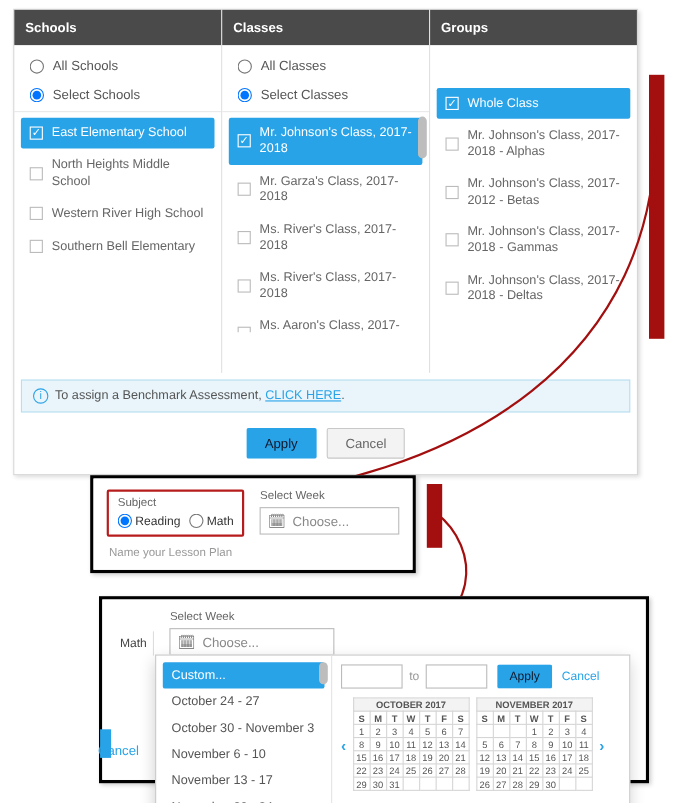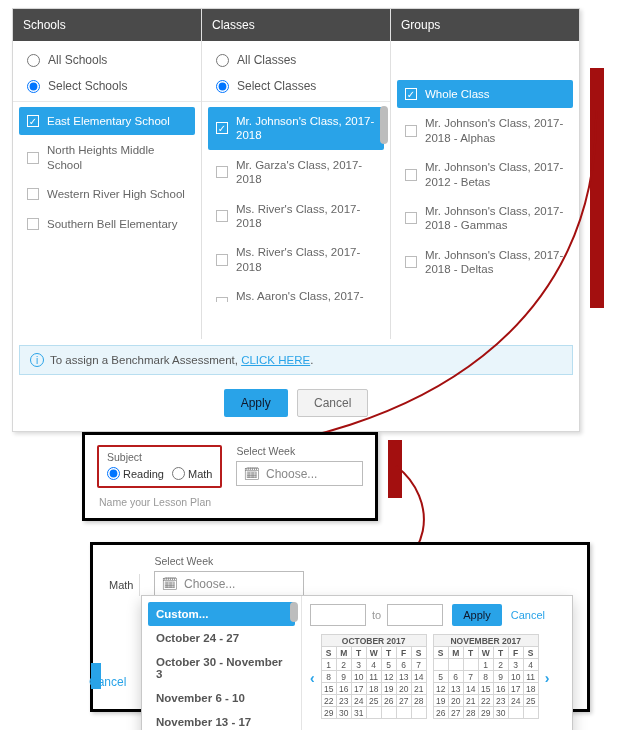--- a/index.html
+++ b/index.html
@@ -29,21 +29,21 @@
   .col {
     flex: 1;
     border-right: 1px solid #e0e0e0;
     display: flex;
     flex-direction: column;
   }
   .col:last-child { border-right: none; gap: 34px; }
   .col-header {
     background: #4a4a4a;
     color: #fff;
-    font-weight: normal;
+    font-weight: bold;
     font-size: 12px;
     padding: 9px 10px;
   }
   .radio-block {
     padding: 6px 4px 2px 4px;
     border-bottom: 1px solid #e8e8e8;
   }
   .radio-row {
     display: flex;
     align-items: center;
@@ -284,21 +284,20 @@
     padding: 6px 6px;
     position: relative;
   }
   .dd-left .fake-scroll {
     right: 3px; top: 6px; height: 20px;
   }
   .dd-item {
     padding: 6px 8px;
     font-size: 11.5px;
     color: #555;
-    font-weight: bold;
   }
   .dd-item.sel {
     background: #29a3e8;
     color: #fff;
     border-radius: 2px;
   }
   .dd-right {
     flex: 1;
     padding: 8px 8px;
   }

